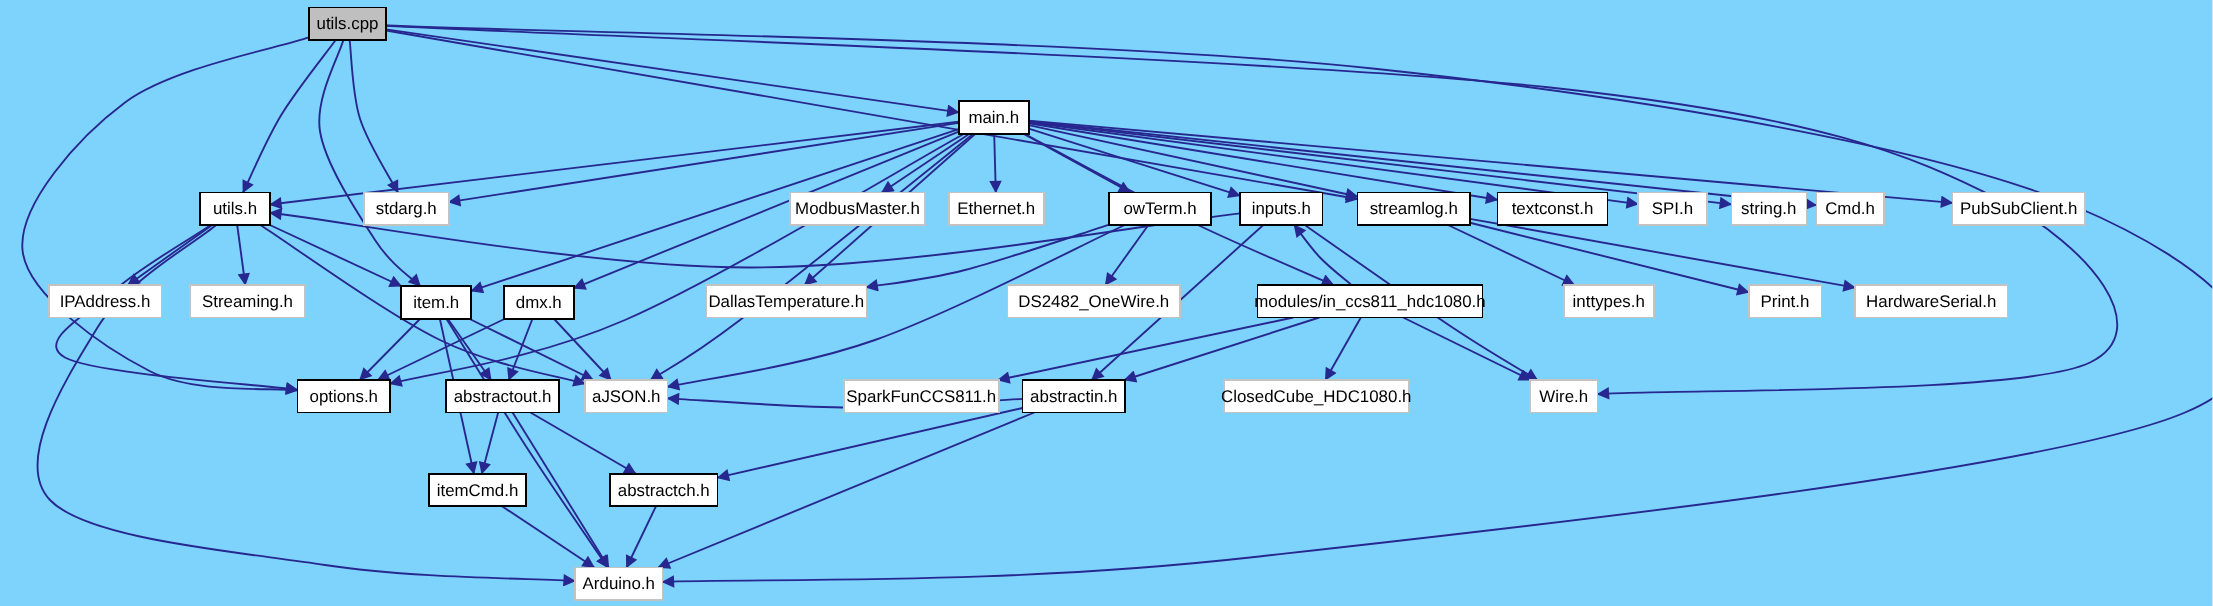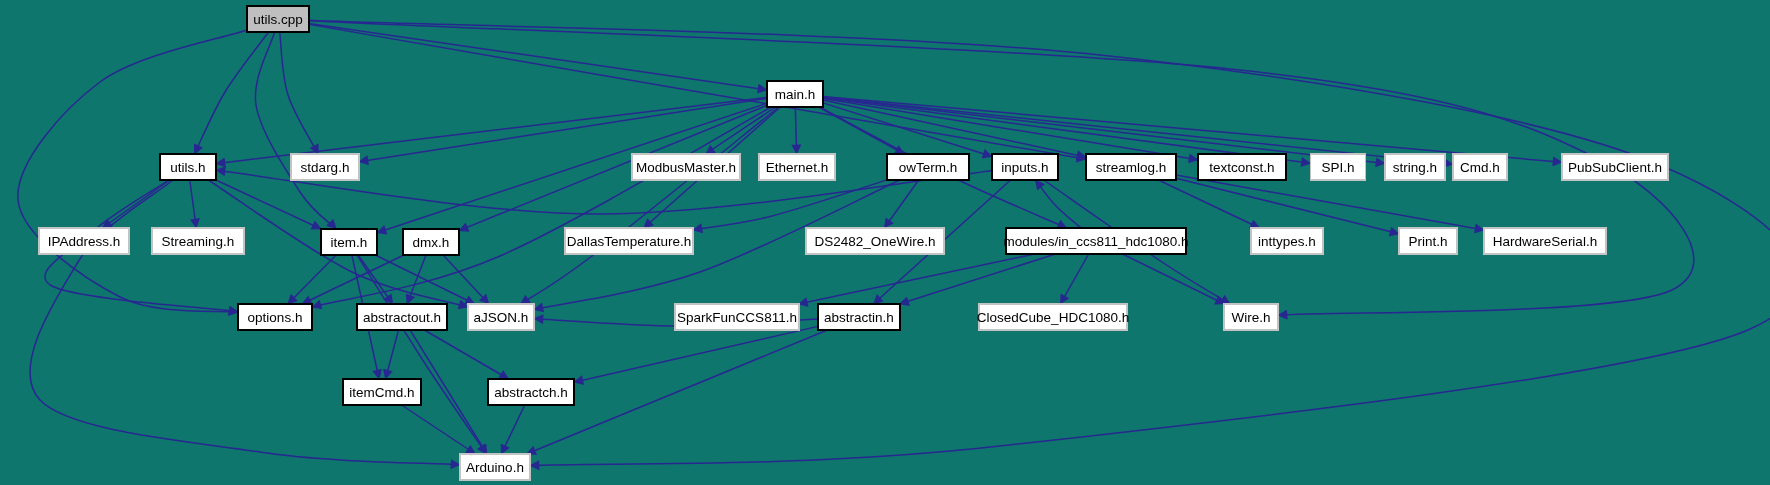--- a/index.html
+++ b/index.html
@@ -1,16 +1,16 @@
 <!DOCTYPE html>
 <html><head>
 <meta charset="utf-8">
 <style>
   html,body{margin:0;padding:0;background:#ffffff;}
-  .graph-wrap{width:1770px;height:485px;position:relative;background:#0f766e;overflow:hidden;}
+  .graph-wrap{width:1770px;height:485px;position:relative;background:#7dd3fc;overflow:hidden;}
   svg{display:block;}
   svg text{font-family:"Liberation Sans", sans-serif;font-size:13.5px;fill:#000;}
   path.edge{fill:none;}
   rect.node{shape-rendering:crispEdges;}
 </style>
 </head>
 <body>
 
 <div class="graph-wrap">
   <svg id="graph-svg" width="1770" height="485" viewBox="0 0 1770 485" xmlns="http://www.w3.org/2000/svg">

